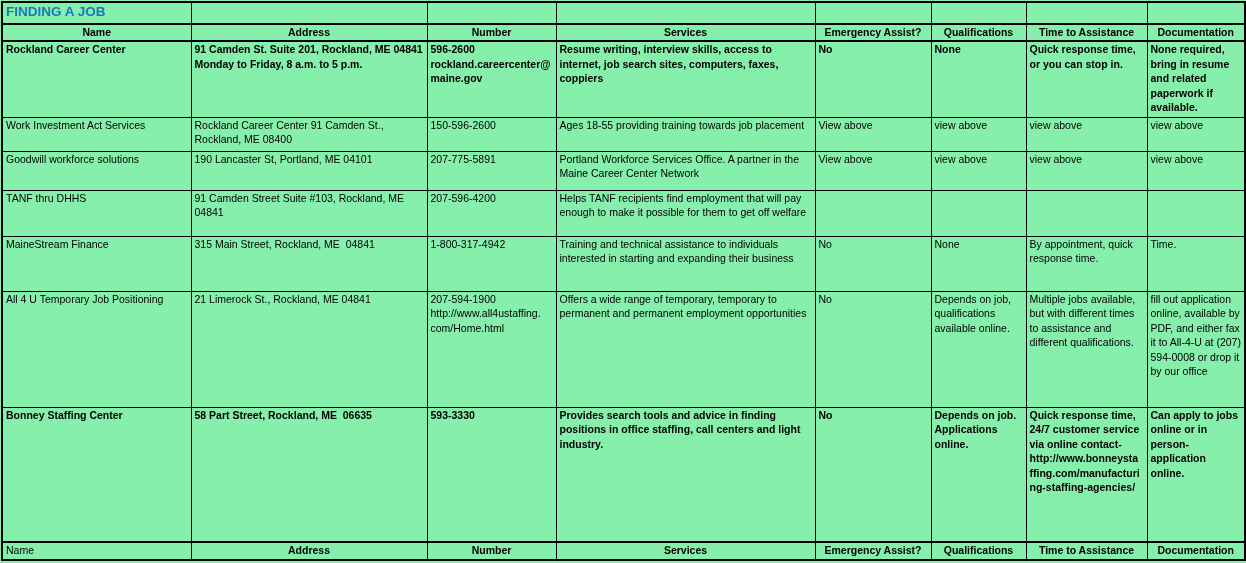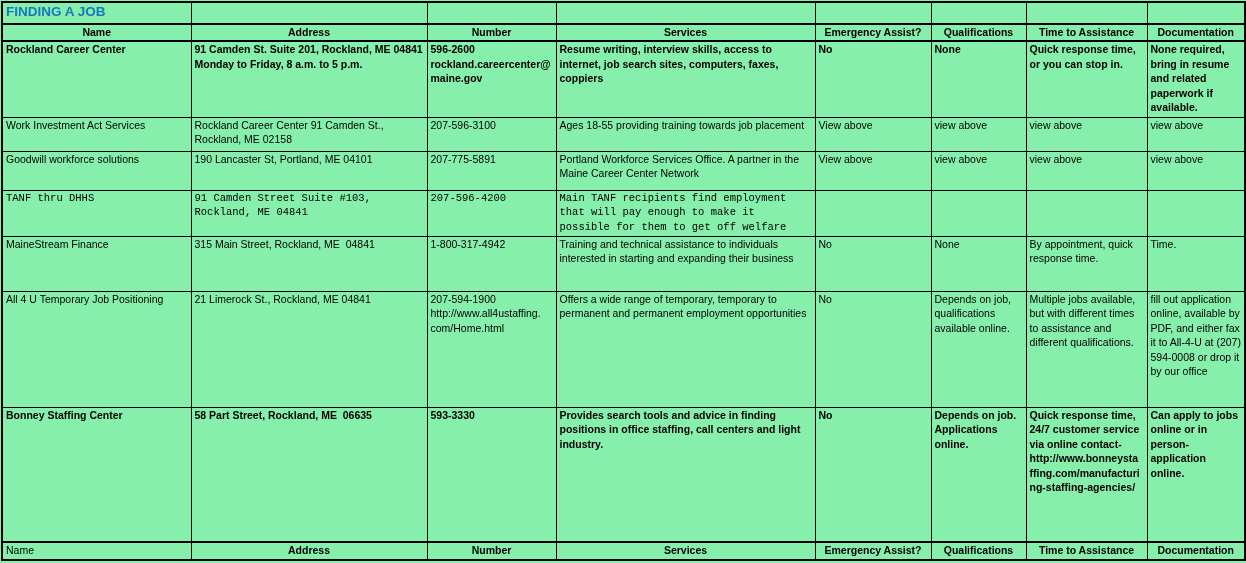--- a/index.html
+++ b/index.html
@@ -29,21 +29,21 @@
   }
   tr.footer-row td {
     height: 18px; border-top: 2px solid #000; vertical-align: middle;
     font-weight: bold; text-align: center; white-space: nowrap; overflow: hidden;
   }
   tr.footer-row td.plain { font-weight: normal; text-align: left; }
   
   tbody tr:nth-child(1) { height: 76px; font-weight: bold; }
   tbody tr:nth-child(2) { height: 34px; }
   tbody tr:nth-child(3) { height: 39px; margin-left: 16px; }
-  tbody tr:nth-child(4) { height: 46px; font-family: Liberation Mono, monospace; }
+  tbody tr:nth-child(4) { height: 46px; }
   tbody tr:nth-child(5) { height: 55px; }
   tbody tr:nth-child(6) { height: 116px; }
   tbody tr:nth-child(7) { height: 135px; font-weight: bold; }
 </style>
 </head>
 <body>
 
 <div class="sheet">
   <table class="jobs">
     <colgroup>
@@ -88,43 +88,43 @@
 rockland.careercenter@
 maine.gov</td>
         <td>Resume writing, interview skills, access to internet, job search sites, computers, faxes, coppiers</td>
         <td>No</td>
         <td>None</td>
         <td>Quick response time, or you can stop in.</td>
         <td>None required, bring in resume and related paperwork if available.</td>
       </tr>
       <tr>
         <td>Work Investment Act Services</td>
-        <td>Rockland Career Center 91 Camden St., Rockland, ME 02158</td>
-        <td>207-596-3100</td>
+        <td>Rockland Career Center 91 Camden St., Rockland, ME 08400</td>
+        <td>150-596-2600</td>
         <td>Ages 18-55 providing training towards job placement</td>
         <td>View above</td>
         <td>view above</td>
         <td>view above</td>
         <td>view above</td>
       </tr>
       <tr>
         <td>Goodwill workforce solutions</td>
         <td>190 Lancaster St, Portland, ME 04101</td>
         <td>207-775-5891</td>
         <td>Portland Workforce Services Office. A partner in the Maine Career Center Network</td>
         <td>View above</td>
         <td>view above</td>
         <td>view above</td>
         <td>view above</td>
       </tr>
       <tr>
         <td>TANF thru DHHS</td>
         <td>91 Camden Street Suite #103, Rockland, ME 04841</td>
         <td>207-596-4200</td>
-        <td>Main TANF recipients find employment that will pay enough to make it possible for them to get off welfare</td>
+        <td>Helps TANF recipients find employment that will pay enough to make it possible for them to get off welfare</td>
         <td></td>
         <td></td>
         <td></td>
         <td></td>
       </tr>
       <tr>
         <td>MaineStream Finance</td>
         <td>315 Main Street, Rockland, ME  04841</td>
         <td>1-800-317-4942</td>
         <td>Training and technical assistance to individuals interested in starting and expanding their business</td>

